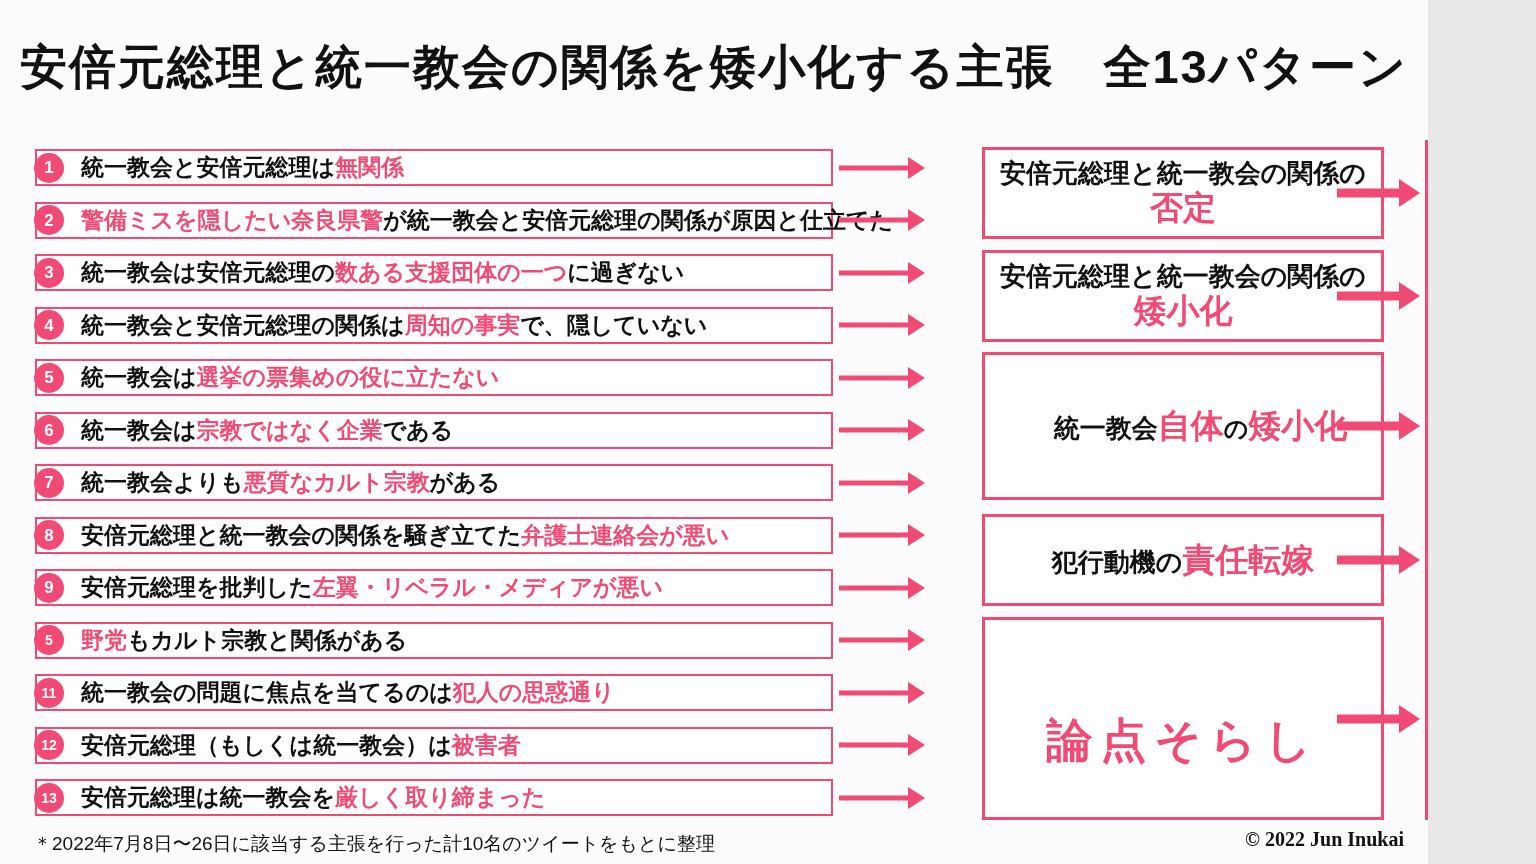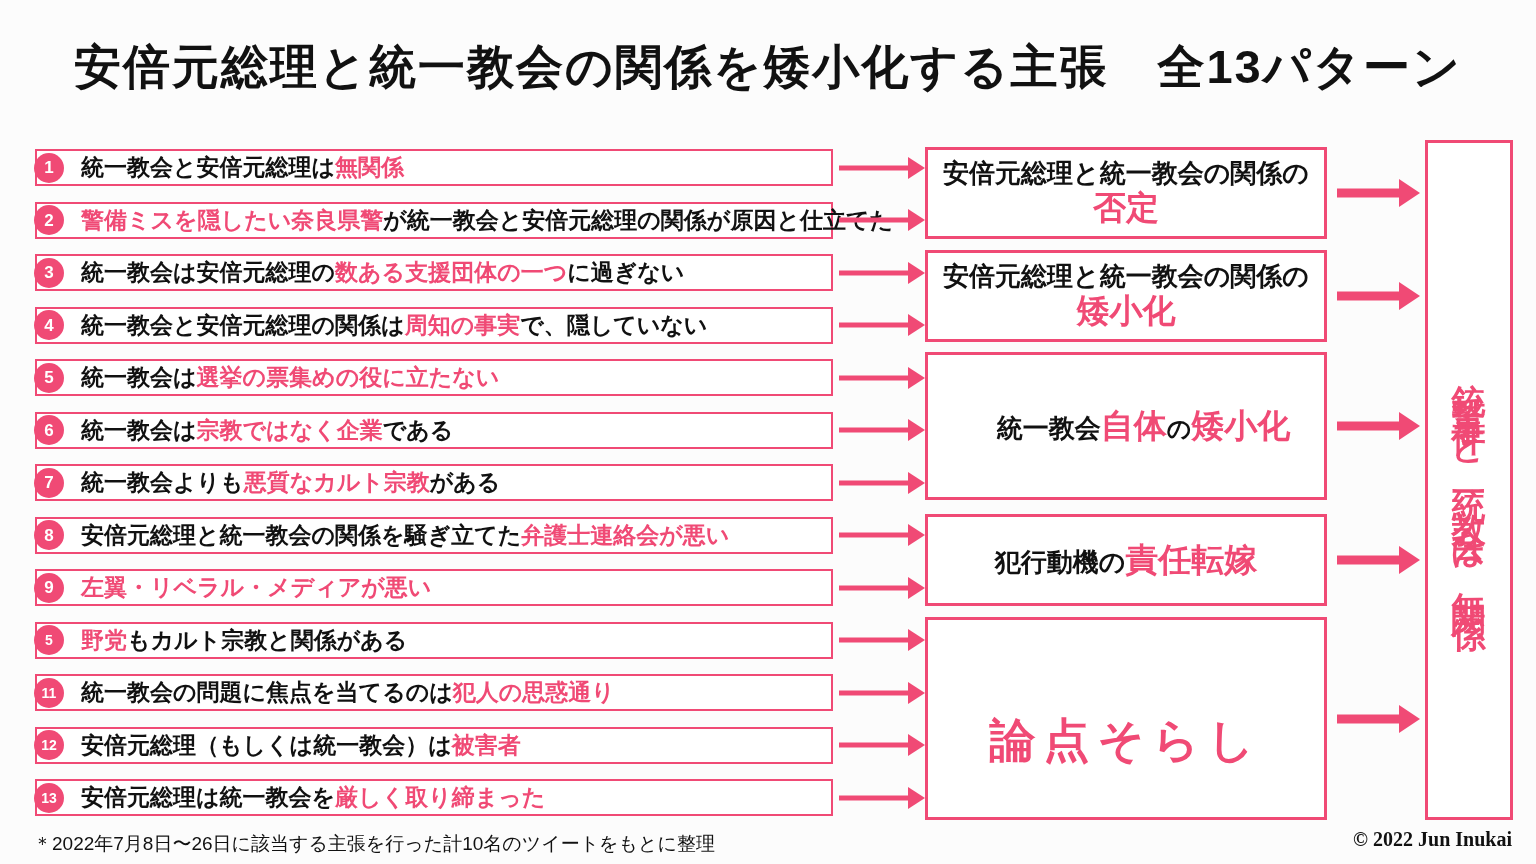--- a/index.html
+++ b/index.html
@@ -3,21 +3,21 @@
 <meta charset="utf-8">
 <style>
   :root{
     --pink:#F04A75;
     --ink:#111111;
     --bg:#FCFCFC;
   }
   html,body{margin:0;padding:0;}
   body{background:#e8e8e8;font-family:"Liberation Sans","DejaVu Sans",sans-serif;}
   .canvas{
-    position:relative;width:1536px;height:864px;background:var(--bg);
+    position:relative;width:1428px;height:864px;background:var(--bg);
     overflow:hidden;color:var(--ink);
   }
   .page-title{
     position:absolute;left:0;right:0;top:36px;margin:0;
     text-align:center;font-size:47px;font-weight:800;letter-spacing:2px;color:var(--ink);
     white-space:nowrap;
   }
   
   .claim-row{
     position:absolute;left:35px;width:798px;height:37px;box-sizing:border-box;
@@ -29,21 +29,21 @@
     position:absolute;left:-3px;top:50%;transform:translateY(-50%);
     width:30px;height:30px;border-radius:50%;background:var(--pink);
     color:#fff;font-weight:700;font-size:17px;
     display:flex;align-items:center;justify-content:center;
   }
   .claim-badge.two-digit{font-size:14px;}
   .seg-k{color:var(--ink);}
   .seg-p{color:var(--pink);}
   
   .group-box{
-    position:absolute;left:925px;width:402px;box-sizing:border-box;
+    position:absolute;left:982px;width:402px;box-sizing:border-box;
     border:3px solid var(--pink);background:#fff;
     display:flex;flex-direction:column;align-items:center;justify-content:center;
     text-align:center;font-weight:700;
   }
   .group-line{display:flex;align-items:baseline;justify-content:center;white-space:nowrap;line-height:1.15;}
   .sz-s{font-size:24px;}
   .sz-m{font-size:26px;}
   .sz-xl{font-size:33px;}
   .sz-xxl{font-size:46px;letter-spacing:8px;margin-top:44px;}
   
@@ -128,20 +128,21 @@
         <span class="seg-p">悪質なカルト宗教</span>
         <span class="seg-k">がある</span>
       </div>
       <div class="claim-row" style="top: 516.5px;">
         <span class="claim-badge">8</span>
         <span class="seg-k">安倍元総理と統一教会の関係を騒ぎ立てた</span>
         <span class="seg-p">弁護士連絡会が悪い</span>
       </div>
       <div class="claim-row" style="top: 569px;">
         <span class="claim-badge">9</span>
+        <span class="seg-k">安倍元総理を批判した</span>
         <span class="seg-p">左翼・リベラル・メディアが悪い</span>
       </div>
       <div class="claim-row" style="top: 621.5px;">
         <span class="claim-badge two-digit">5</span>
         <span class="seg-p">野党</span>
         <span class="seg-k">もカルト宗教と関係がある</span>
       </div>
       <div class="claim-row" style="top: 674px;">
         <span class="claim-badge two-digit">11</span>
         <span class="seg-k">統一教会の問題に焦点を当てるのは</span>

